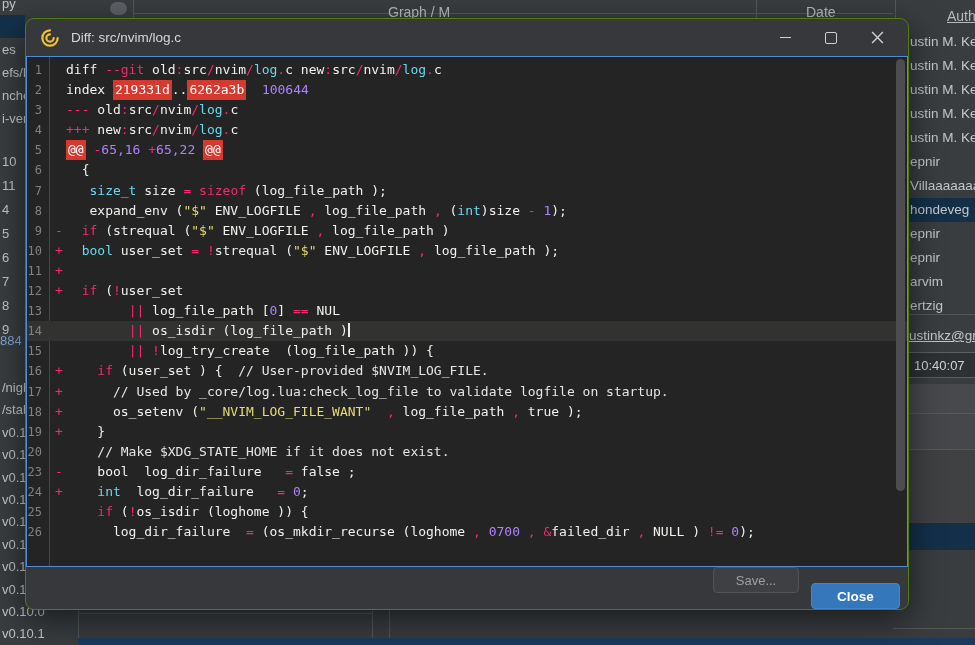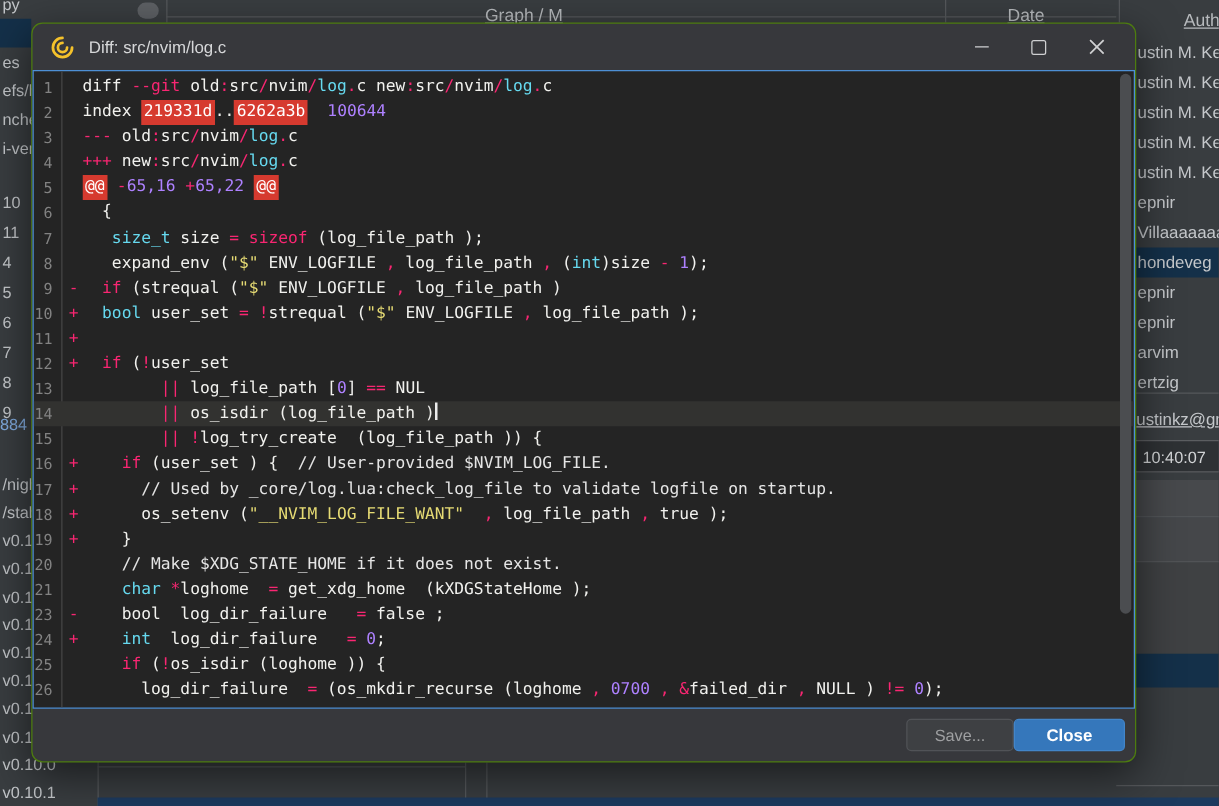--- a/index.html
+++ b/index.html
@@ -47,25 +47,25 @@
     flex-shrink:0;}
   .mk{flex:0 0 11px;margin-left:6px;color:#f92672;}
   .ct{flex:1;overflow:hidden;}
   .tk-w{color:#f1f1ee}.tk-p{color:#f92672}.tk-c{color:#66d9ef}.tk-v{color:#ae81ff}
   .tk-s{color:#e6db74}.tk-g{color:#e5e5e5}
   .tk-r{background:#d63a2f;color:#fff;padding:16px 2px;}
   .caret{display:inline-block;width:2px;height:14px;background:#ececec;vertical-align:-2px;}
   #code-scrollbar{position:absolute;right:2px;top:2px;width:9px;height:432px;border-radius:5px;background:#4b4d50;}
 
   
-  #footer{flex:0 0 42px;display:flex;align-items:center;justify-content:flex-end;padding-right:8px;}
+  #footer{flex:0 0 42px;display:flex;align-items:flex-start;justify-content:flex-end;padding-right:8px;gap:12px;}
   .btn{height:26px;border-radius:4px;font-size:13px;display:flex;align-items:center;justify-content:center;
     box-sizing:border-box;}
   #save-btn{width:86px;background:#3e4043;border:1px solid #515357;color:#9fa0a2;}
-  #close-action-btn{width:89px;background:#3577bb;border:1px solid #4285c9;color:#ffffff;font-weight:bold;font-size:13.5px;}
+  #close-action-btn{width:89px;background:#3577bb;border:1px solid #4285c9;color:#ffffff;font-weight:bold;font-size:13.5px;margin-top:16px;}
 </style>
 </head>
 <body>
 
 <div id="desktop">
 
   <div class="bg scroll-nub"></div>
   <div class="bg vline" style="left:133px;top:0;height:18px"></div>
   <div class="bg vline" style="left:756px;top:0;height:18px"></div>
   <div class="bg vline" style="left:895px;top:0;height:18px"></div>
@@ -177,21 +177,20 @@
           <div class="cl"><span class="ln">11</span><span class="mk">+</span><span class="ct"></span></div>
           <div class="cl"><span class="ln">12</span><span class="mk">+</span><span class="ct"><span class="tk-w">  </span><span class="tk-p">if</span><span class="tk-w"> (</span><span class="tk-p">!</span><span class="tk-w">user_set</span></span></div>
           <div class="cl"><span class="ln">13</span><span class="mk"></span><span class="ct"><span class="tk-w">        </span><span class="tk-p">||</span><span class="tk-w"> log_file_path [</span><span class="tk-v">0</span><span class="tk-w">] </span><span class="tk-p">==</span><span class="tk-w"> NUL</span></span></div>
           <div class="cl current"><span class="ln">14</span><span class="mk"></span><span class="ct"><span class="tk-w">        </span><span class="tk-p">||</span><span class="tk-w"> os_isdir (log_file_path )</span><span class="caret"></span></span></div>
           <div class="cl"><span class="ln">15</span><span class="mk"></span><span class="ct"><span class="tk-w">        </span><span class="tk-p">||</span><span class="tk-w"> </span><span class="tk-p">!</span><span class="tk-w">log_try_create  (log_file_path )) {</span></span></div>
           <div class="cl"><span class="ln">16</span><span class="mk">+</span><span class="ct"><span class="tk-w">    </span><span class="tk-p">if</span><span class="tk-w"> (user_set ) {  </span><span class="tk-g">// User-provided $NVIM_LOG_FILE.</span></span></div>
           <div class="cl"><span class="ln">17</span><span class="mk">+</span><span class="ct"><span class="tk-w">      </span><span class="tk-g">// Used by _core/log.lua:check_log_file to validate logfile on startup.</span></span></div>
           <div class="cl"><span class="ln">18</span><span class="mk">+</span><span class="ct"><span class="tk-w">      os_setenv (</span><span class="tk-s">"__NVIM_LOG_FILE_WANT"</span><span class="tk-w">  </span><span class="tk-p">,</span><span class="tk-w"> log_file_path </span><span class="tk-p">,</span><span class="tk-w"> true );</span></span></div>
           <div class="cl"><span class="ln">19</span><span class="mk">+</span><span class="ct"><span class="tk-w">    }</span></span></div>
           <div class="cl"><span class="ln">20</span><span class="mk"></span><span class="ct"><span class="tk-w">    </span><span class="tk-g">// Make $XDG_STATE_HOME if it does not exist.</span></span></div>
-          <div class="cl"><span class="ln">21</span><span class="mk"></span><span class="ct"><span class="tk-w">    </span><span class="tk-c">char</span><span class="tk-w"> </span><span class="tk-p">*</span><span class="tk-w">loghome  </span><span class="tk-p">=</span><span class="tk-w"> get_xdg_home  (kXDGStateHome );</span></span></div>
           <div class="cl"><span class="ln">23</span><span class="mk">-</span><span class="ct"><span class="tk-w">    bool  log_dir_failure   </span><span class="tk-p">=</span><span class="tk-w"> false ;</span></span></div>
           <div class="cl"><span class="ln">24</span><span class="mk">+</span><span class="ct"><span class="tk-w">    </span><span class="tk-c">int</span><span class="tk-w">  log_dir_failure   </span><span class="tk-p">=</span><span class="tk-w"> </span><span class="tk-v">0</span><span class="tk-w">;</span></span></div>
           <div class="cl"><span class="ln">25</span><span class="mk"></span><span class="ct"><span class="tk-w">    </span><span class="tk-p">if</span><span class="tk-w"> (</span><span class="tk-p">!</span><span class="tk-w">os_isdir (loghome )) {</span></span></div>
           <div class="cl"><span class="ln">26</span><span class="mk"></span><span class="ct"><span class="tk-w">      log_dir_failure  </span><span class="tk-p">=</span><span class="tk-w"> (os_mkdir_recurse (loghome </span><span class="tk-p">,</span><span class="tk-w"> </span><span class="tk-v">0700</span><span class="tk-w"> </span><span class="tk-p">,</span><span class="tk-w"> </span><span class="tk-p">&amp;</span><span class="tk-w">failed_dir </span><span class="tk-p">,</span><span class="tk-w"> NULL ) </span><span class="tk-p">!=</span><span class="tk-w"> </span><span class="tk-v">0</span><span class="tk-w">);</span></span></div>
         </div>
       <div id="code-scrollbar"></div>
     </div>
 
     <div id="footer">
       <div class="btn" id="save-btn">Save...</div>

